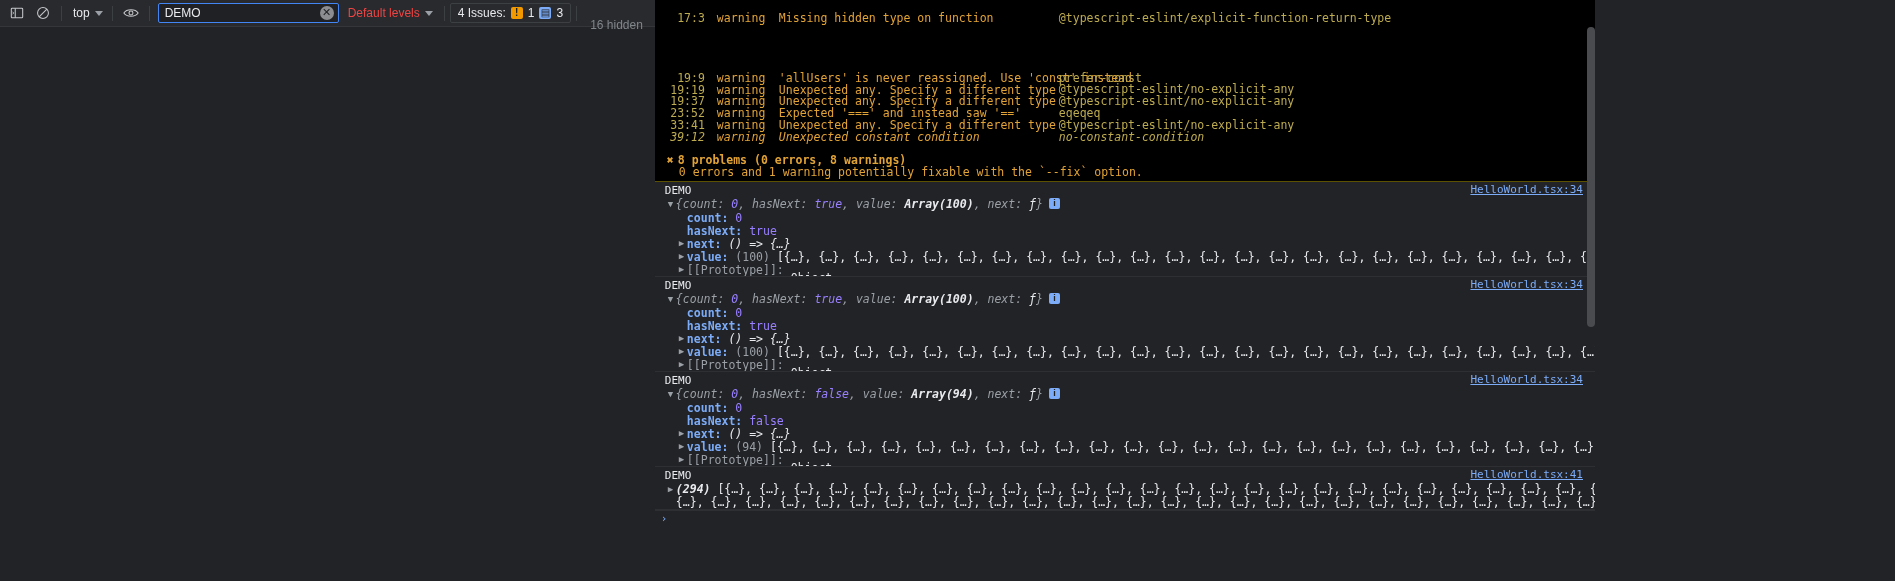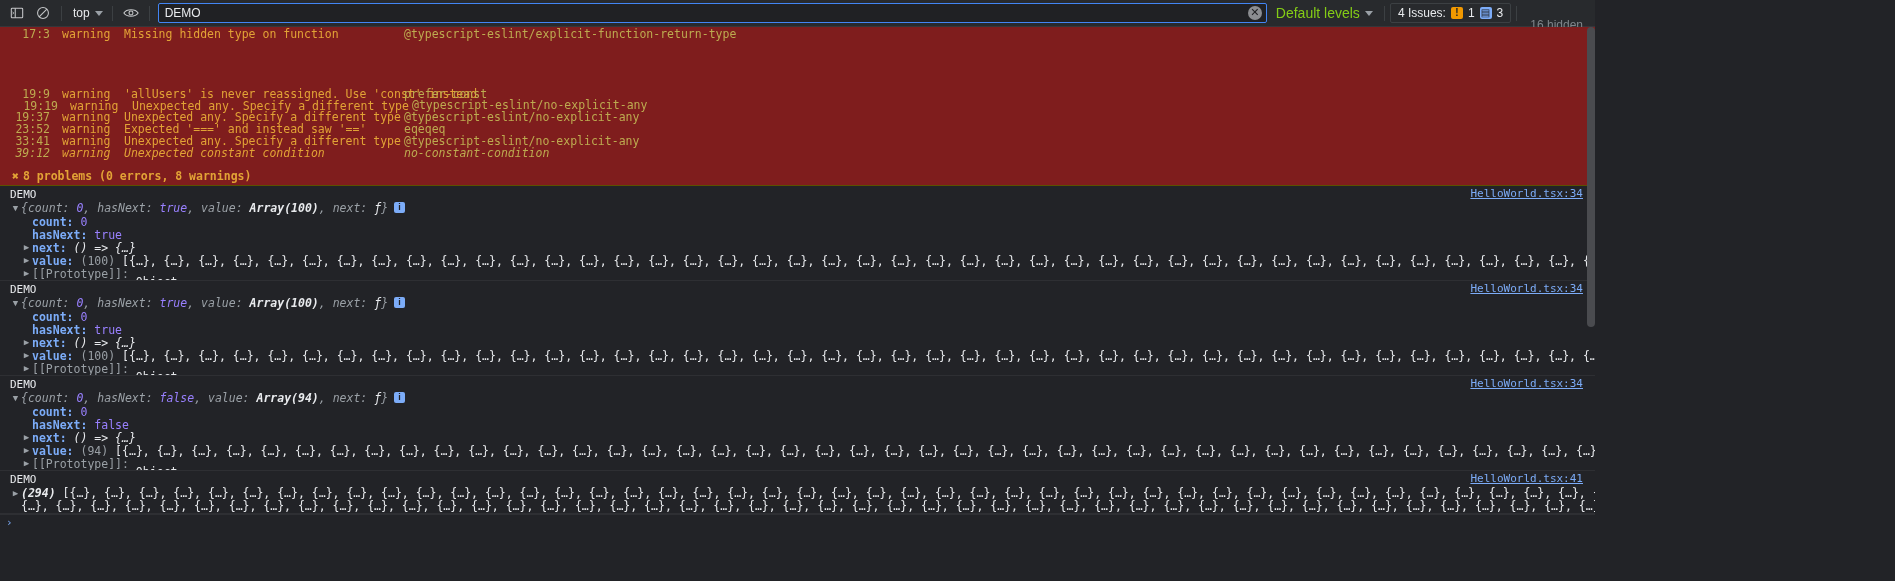--- a/index.html
+++ b/index.html
@@ -5,21 +5,21 @@
   * { box-sizing: border-box; }
   html, body {
     margin: 0; padding: 0;
     width: 1895px; height: 581px;
     background: #222327;
     font-family: "Liberation Sans", sans-serif;
     overflow: hidden;
   }
   .devtools {
     width: 1595px; height: 581px;
-    display: flex; flex-direction: column;
+    display: flex; 
     background: #222327;
     position: relative;
   }
 
   
   .toolbar {
     height: 27px; min-height: 27px;
     background: #282a2d;
     border-bottom: 1px solid #35363a;
     display: flex; align-items: center;
@@ -81,21 +81,21 @@
     background: #8b8d91;
     color: #202124;
     font-size: 11px; line-height: 13px;
     text-align: center;
     cursor: pointer;
     flex: 0 0 auto;
     font-family: "Liberation Sans", sans-serif;
   }
   .levels {
     display: flex; align-items: center; gap: 5px;
-    color: #84cc16; font-size: 14px;
+    color: #ef4444; font-size: 12px;
     padding: 0 6px; height: 20px;
     cursor: pointer; white-space: nowrap;
   }
   .issues-btn {
     display: flex; align-items: center; gap: 5px;
     color: #e8eaed; font-size: 12px;
     padding: 2px 7px; height: 20px;
     cursor: pointer; white-space: nowrap;
     border: 1px solid #3c4043;
     border-radius: 2px;
@@ -128,24 +128,24 @@
     flex: 1;
     overflow: hidden;
     font-family: "DejaVu Sans Mono", monospace;
     font-size: 11.5px;
     line-height: 12px;
     position: relative;
   }
 
   
   .warn-block {
-    background: #7f1d1d;
+    background: #000000;
     border-bottom: 1px solid #5c5100;
     color: #e2a336;
-    padding: 1px 0 3px 0;
+    padding: 12px 0 3px 0;
   }
   .warn-line {
     display: flex;
     padding: 0 0 0 10px;
     height: 11.8px;
     align-items: center;
     white-space: pre;
   }
   .w-loc   { color: #bdab50; width: 52px; text-align: right; padding-right: 12px; }
   .w-sev   { color: #e2a336; width: 62px; }
@@ -322,30 +322,31 @@
 
     <div class="hidden-count">16 hidden</div>
   </div>
 
   <div class="console-body" id="console-body">
 
     <div class="warn-block">
       <div id="eslint-rows">
           <div class="warn-line" style="position: relative;"><span class="w-loc">17:3</span><span class="w-sev">warning</span><span class="w-msg">Missing hidden type on function</span><span class="w-rule">@typescript-eslint/explicit-function-return-type</span></div>
           <div class="warn-line" style="position: relative; margin-top: 48px;"><span class="w-loc">19:9</span><span class="w-sev">warning</span><span class="w-msg">'allUsers' is never reassigned. Use 'const' instead</span><span class="w-rule">prefer-const</span></div>
-          <div class="warn-line" style="position: relative; margin-left: 8px;"><span class="w-loc">19:19</span><span class="w-sev">warning</span><span class="w-msg">Unexpected any. Specify a different type</span><span class="w-rule">@typescript-eslint/no-explicit-any</span></div>
+          <div class="warn-line" style="position: relative;"><span class="w-loc">19:19</span><span class="w-sev">warning</span><span class="w-msg">Unexpected any. Specify a different type</span><span class="w-rule">@typescript-eslint/no-explicit-any</span></div>
           <div class="warn-line" style="position: relative;"><span class="w-loc">19:37</span><span class="w-sev">warning</span><span class="w-msg">Unexpected any. Specify a different type</span><span class="w-rule">@typescript-eslint/no-explicit-any</span></div>
           <div class="warn-line" style="position: relative;"><span class="w-loc">23:52</span><span class="w-sev">warning</span><span class="w-msg">Expected '===' and instead saw '=='</span><span class="w-rule">eqeqeq</span></div>
           <div class="warn-line" style="position: relative;"><span class="w-loc">33:41</span><span class="w-sev">warning</span><span class="w-msg">Unexpected any. Specify a different type</span><span class="w-rule">@typescript-eslint/no-explicit-any</span></div>
           <div class="warn-line" style="position: relative; font-style: italic;"><span class="w-loc">39:12</span><span class="w-sev">warning</span><span class="w-msg">Unexpected constant condition</span><span class="w-rule">no-constant-condition</span></div>
         </div>
       <div class="warn-gap"></div>
       <div class="warn-summary">
         <span class="x-mark">✖</span><span>8 problems (0 errors, 8 warnings)</span>
       </div>
+      <div class="warn-sub">0 errors and 1 warning potentially fixable with the `--fix` option.</div>
     </div>
 
     <div id="console-groups">
         <div class="log-group">
           <div class="demo-label">DEMO</div>
           <div class="src-link">HelloWorld.tsx:34</div>
           <div class="obj-line"><span class="tri open"></span><span class="c-preview">{</span><span class="c-keyi">count: </span><span class="c-num"><i>0</i></span><span class="c-preview">, </span><span class="c-keyi">hasNext: </span><span class="c-bool"><i>true</i></span><span class="c-preview">, </span><span class="c-keyi">value: </span><span class="c-arr">Array(100)</span><span class="c-preview">, </span><span class="c-keyi">next: </span><span class="c-fn">ƒ</span><span class="c-preview">}</span><span class="info-badge">i</span></div>
           <div class="prop-row indent1"><span class="c-key">count: </span><span class="c-num">0</span></div>
           <div class="prop-row indent1"><span class="c-key">hasNext: </span><span class="c-bool">true</span></div>
           <div class="prop-row indent-tri"><span class="tri closed"></span><span class="c-key">next: </span><span class="c-fn">() =&gt; {…}</span></div>

